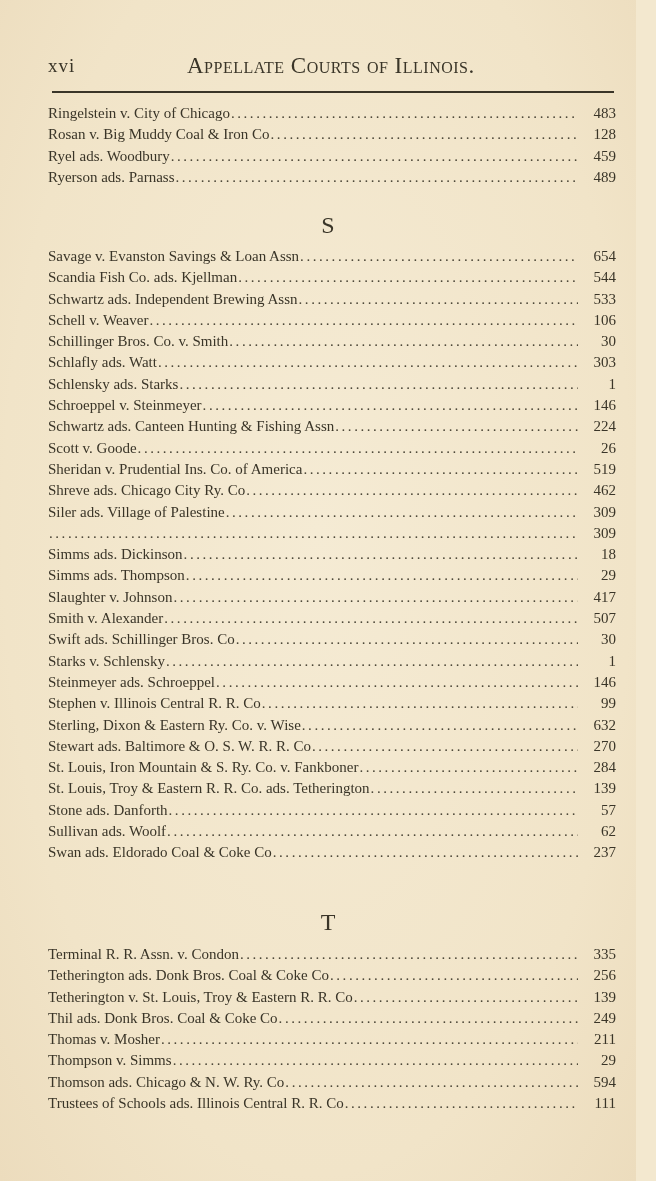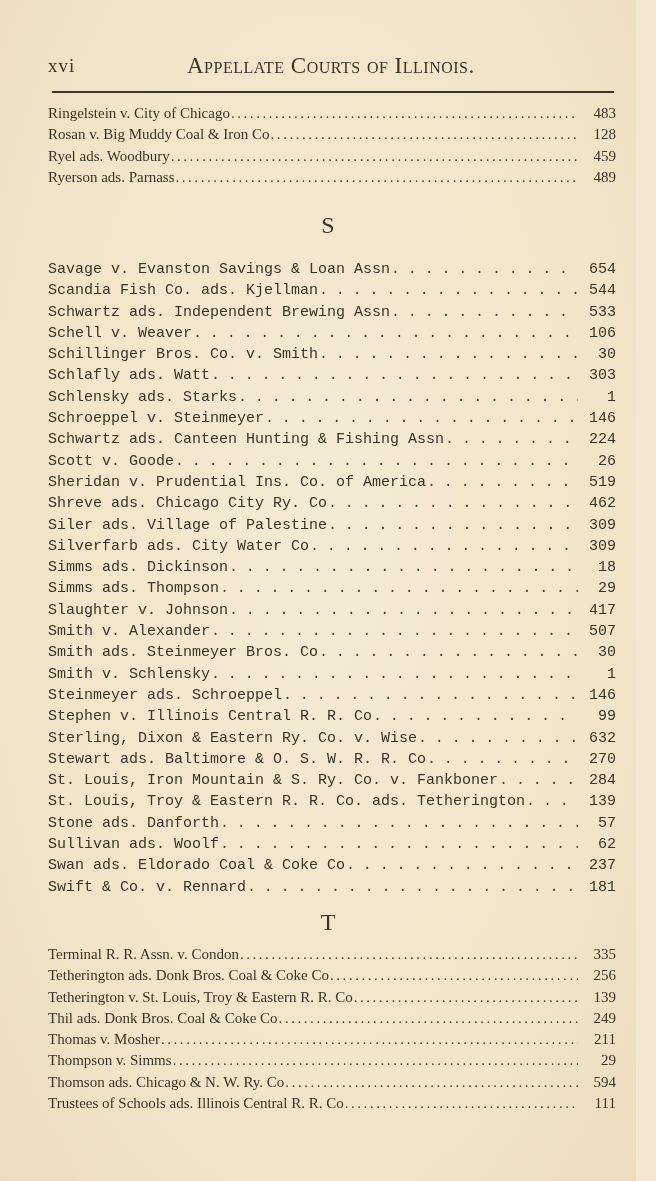--- a/index.html
+++ b/index.html
@@ -82,21 +82,21 @@
         <span class="page-num">459</span>
       </div>
       <div class="entry">
         <span class="name">Ryerson ads. Parnass</span>
         <span class="dots"></span>
         <span class="page-num">489</span>
       </div>
     </div>
 
   <div class="section-letter" style="top:212px;">S</div>
-  <div class="entries" id="sec-s" style="top:259px;font-family:Liberation Mono, monospace;">
+  <div class="entries" id="sec-s" style="top:246px;">
       <div class="entry">
         <span class="name">Savage v. Evanston Savings &amp; Loan Assn</span>
         <span class="dots"></span>
         <span class="page-num">654</span>
       </div>
       <div class="entry">
         <span class="name">Scandia Fish Co. ads. Kjellman</span>
         <span class="dots"></span>
         <span class="page-num">544</span>
       </div>
@@ -149,21 +149,20 @@
         <span class="name">Shreve ads. Chicago City Ry. Co</span>
         <span class="dots"></span>
         <span class="page-num">462</span>
       </div>
       <div class="entry">
         <span class="name">Siler ads. Village of Palestine</span>
         <span class="dots"></span>
         <span class="page-num">309</span>
       </div>
       <div class="entry">
-        <span class="name">Silverfarb ads. City Water Co</span>
         <span class="dots"></span>
         <span class="page-num">309</span>
       </div>
       <div class="entry">
         <span class="name">Simms ads. Dickinson</span>
         <span class="dots"></span>
         <span class="page-num">18</span>
       </div>
       <div class="entry">
         <span class="name">Simms ads. Thompson</span>
@@ -174,26 +173,26 @@
         <span class="name">Slaughter v. Johnson</span>
         <span class="dots"></span>
         <span class="page-num">417</span>
       </div>
       <div class="entry">
         <span class="name">Smith v. Alexander</span>
         <span class="dots"></span>
         <span class="page-num">507</span>
       </div>
       <div class="entry">
-        <span class="name">Smith ads. Steinmeyer Bros. Co</span>
+        <span class="name">Swift ads. Schillinger Bros. Co</span>
         <span class="dots"></span>
         <span class="page-num">30</span>
       </div>
       <div class="entry">
-        <span class="name">Smith v. Schlensky</span>
+        <span class="name">Starks v. Schlensky</span>
         <span class="dots"></span>
         <span class="page-num">1</span>
       </div>
       <div class="entry">
         <span class="name">Steinmeyer ads. Schroeppel</span>
         <span class="dots"></span>
         <span class="page-num">146</span>
       </div>
       <div class="entry">
         <span class="name">Stephen v. Illinois Central R. R. Co</span>
@@ -227,25 +226,20 @@
       </div>
       <div class="entry">
         <span class="name">Sullivan ads. Woolf</span>
         <span class="dots"></span>
         <span class="page-num">62</span>
       </div>
       <div class="entry">
         <span class="name">Swan ads. Eldorado Coal &amp; Coke Co</span>
         <span class="dots"></span>
         <span class="page-num">237</span>
-      </div>
-      <div class="entry">
-        <span class="name">Swift &amp; Co. v. Rennard</span>
-        <span class="dots"></span>
-        <span class="page-num">181</span>
       </div>
     </div>
 
   <div class="section-letter" style="top:909px;">T</div>
   <div class="entries" id="sec-t" style="top:944px;">
       <div class="entry">
         <span class="name">Terminal R. R. Assn. v. Condon</span>
         <span class="dots"></span>
         <span class="page-num">335</span>
       </div>

